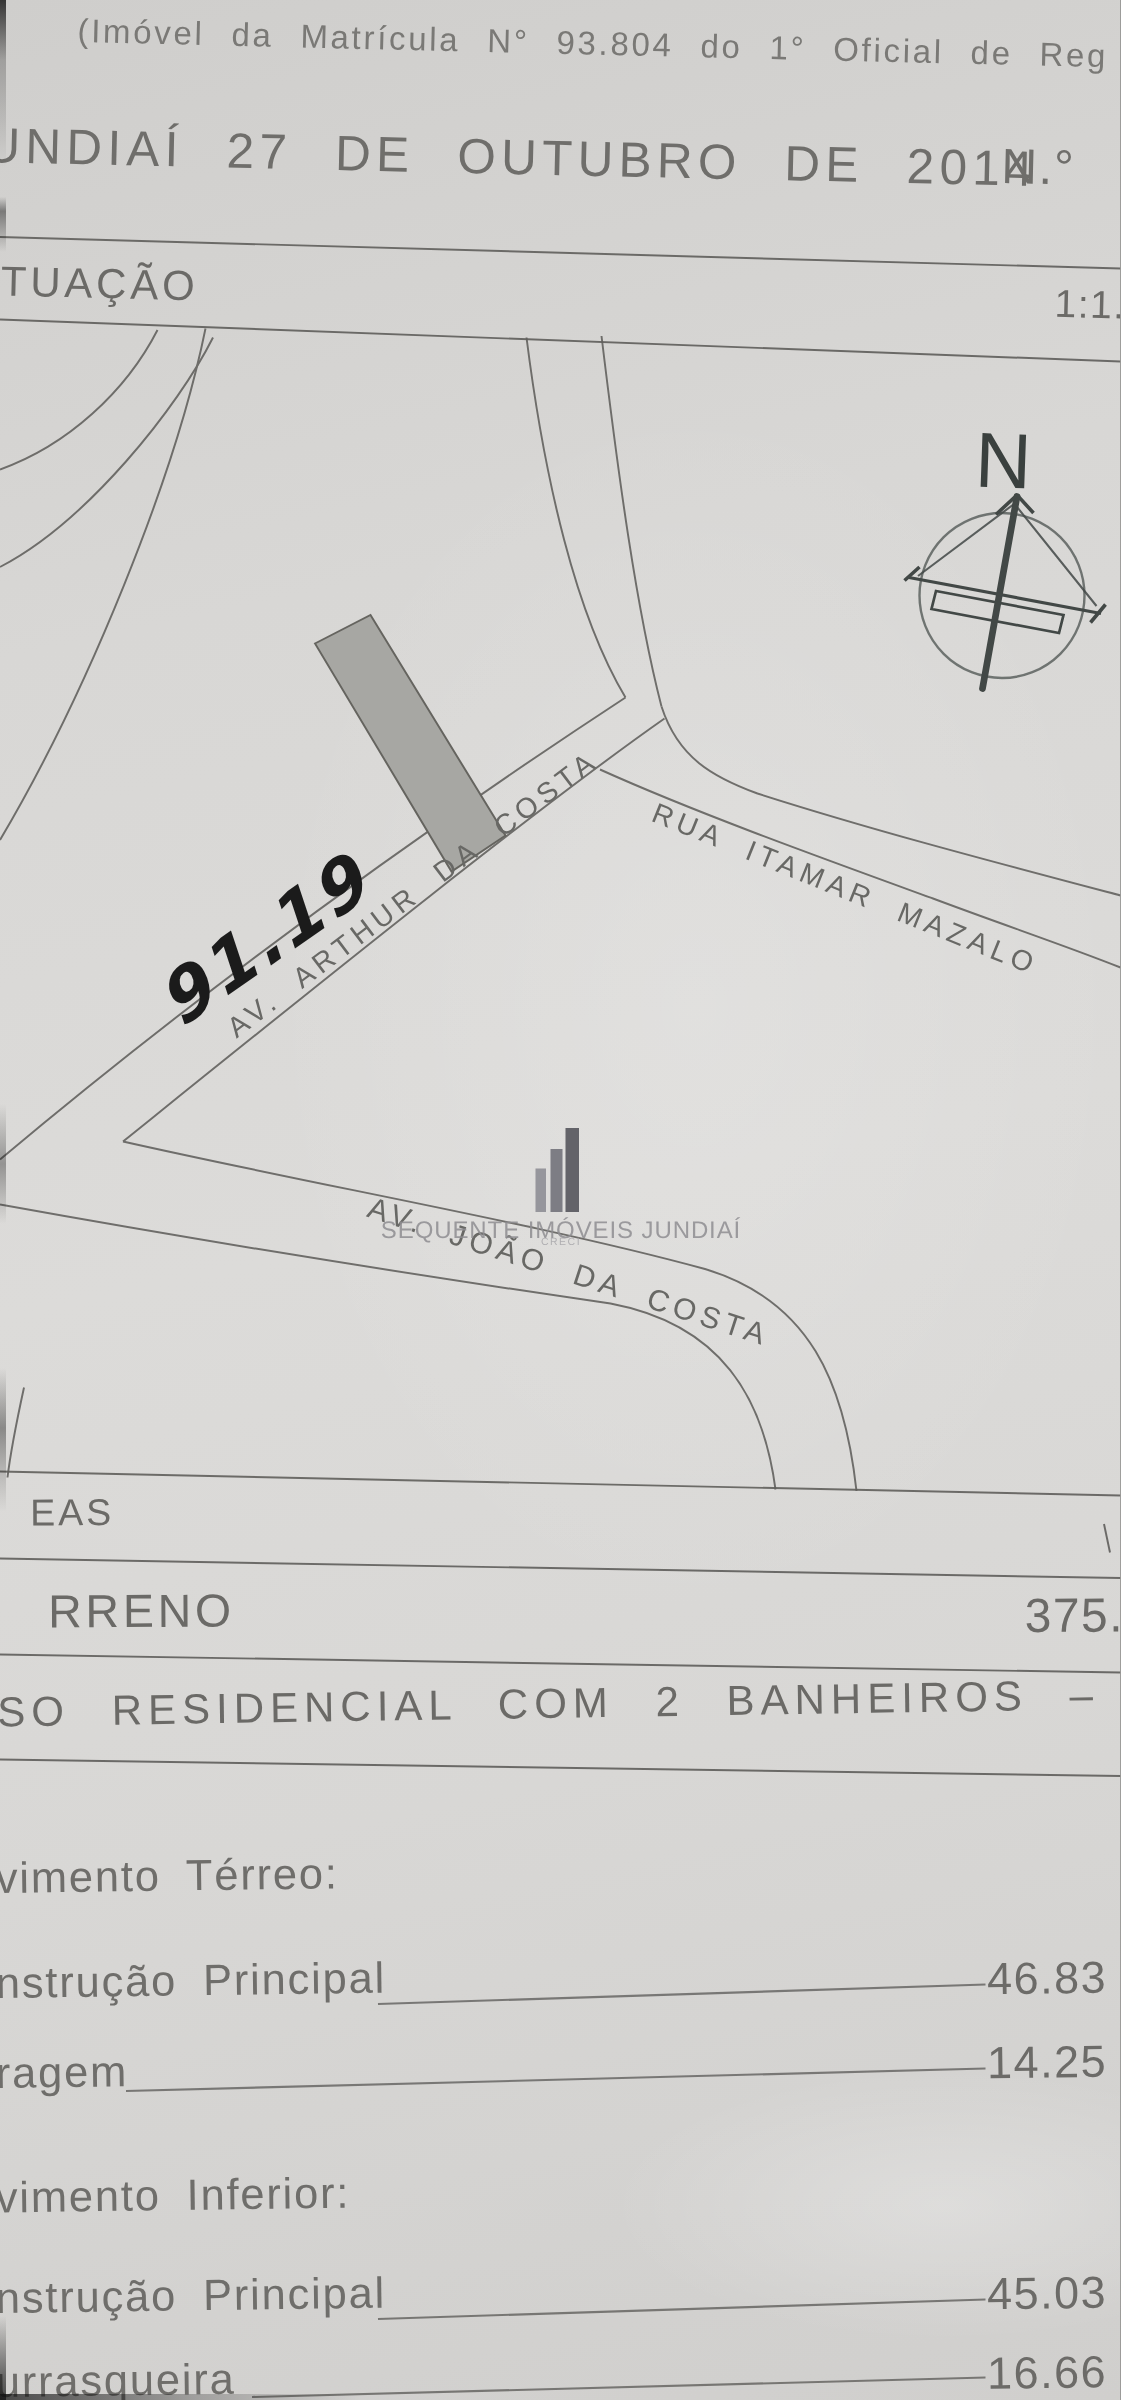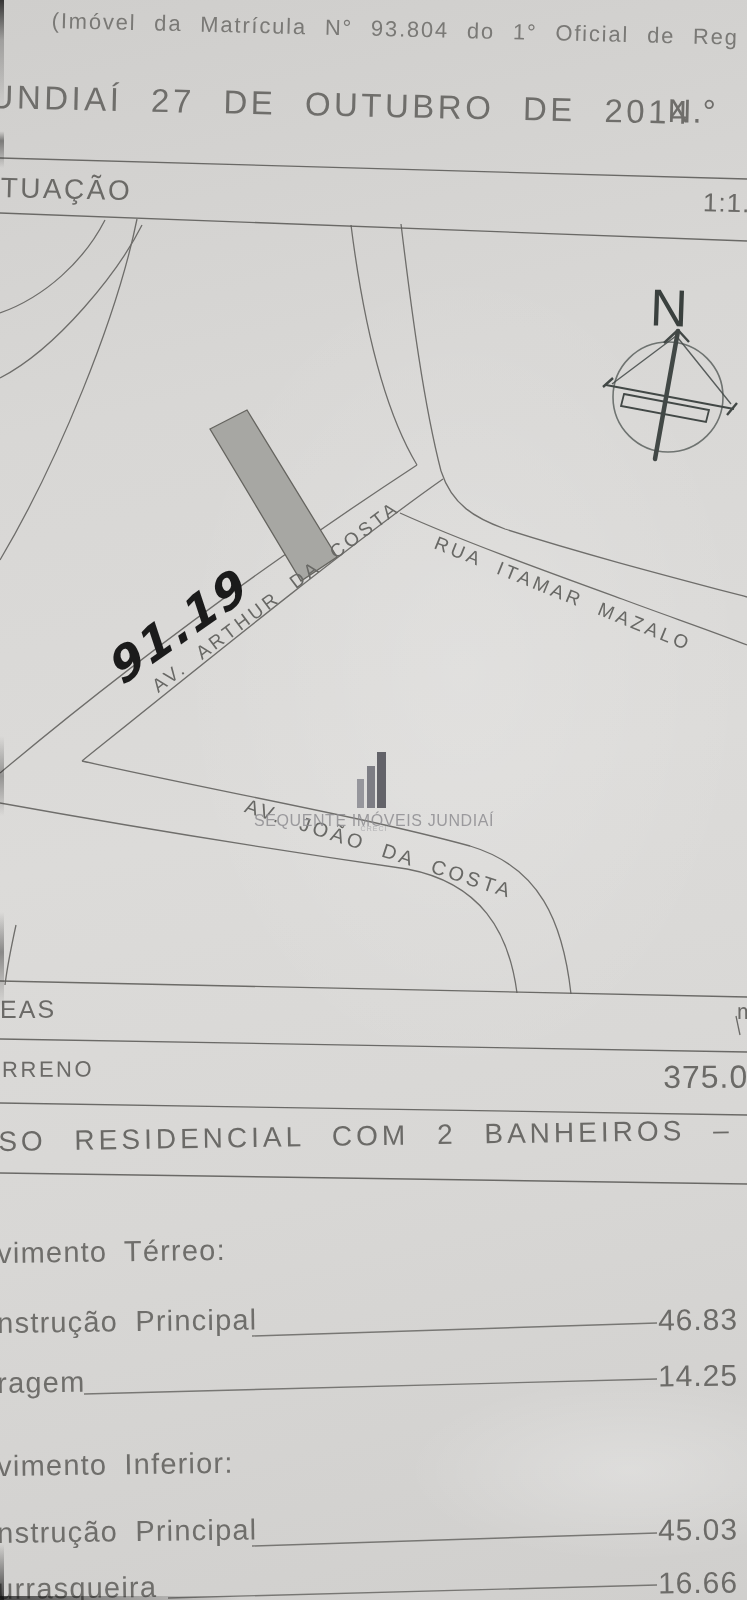--- a/index.html
+++ b/index.html
@@ -9,21 +9,21 @@
     background:
       radial-gradient(ellipse 320px 130px at 630px 1470px, rgba(255,255,255,.25), transparent 70%),
       radial-gradient(ellipse 60% 40% at 62% 42%, rgba(255,255,255,.16), transparent 65%),
       linear-gradient(168deg,#cfcecc 0%,#d8d7d5 25%,#dcdbd9 50%,#d8d7d5 72%,#d0cfcd 100%);
   }
   .t{position:absolute;white-space:nowrap;color:#6b6a67;}
   .hdr-small{font-size:22px;letter-spacing:1.8px;word-spacing:10px;color:#7a7976;transform:rotate(1.4deg);transform-origin:0 0;}
   .hdr-big{font-size:33px;letter-spacing:3.5px;word-spacing:16px;color:#6f6e6b;transform:rotate(1.3deg);transform-origin:0 0;}
   .sec-title{font-size:28px;letter-spacing:2.5px;transform:rotate(1.4deg);transform-origin:0 0;}
   .scale{font-size:26px;letter-spacing:1px;transform:rotate(1.4deg);}
-  .areas-txt{transform:rotate(-.3deg);transform-origin:0 0;}
+  .areas-txt{transform:rotate(-.3deg);transform-origin:0 0;margin-left:20px;}
   .lower-txt{font-size:29px;letter-spacing:1.2px;word-spacing:8px;color:#6f6e6b;transform:rotate(-.8deg);transform-origin:0 0;}
   .val{font-size:30px;letter-spacing:1px;color:#6c6b68;transform:rotate(-.8deg);}
   .street-label{font-size:19px;letter-spacing:3.5px;word-spacing:9px;color:#686865;}
   .center-rot{transform-origin:center center;}
   .handwriting{
     font-family:"DejaVu Sans",sans-serif;font-weight:bold;font-style:italic;
     font-size:47px;color:#1b1b1b;letter-spacing:2px;
     transform:rotate(-35deg) skewX(-6deg);transform-origin:center center;
   }
   .compass-n{font-size:52px;color:#3a403e;transform:rotate(2deg);}
@@ -119,21 +119,21 @@
   <div class="t street-label center-rot" style="left:276px;top:597px;transform:translate(-50%,-50%) rotate(-37deg);">AV. ARTHUR DA COSTA</div>
   <div class="t street-label center-rot" style="left:563px;top:594px;transform:translate(-50%,-50%) rotate(22deg);">RUA ITAMAR MAZALO</div>
   <div class="t street-label center-rot" style="left:379px;top:849px;font-size:20px;transform:translate(-50%,-50%) rotate(18deg);">AV. JOÃO DA COSTA</div>
 
   <div class="t wm-brand" style="left:374px;top:812px;">SEQUENTE IMÓVEIS JUNDIAÍ</div>
   <div class="t wm-sub" style="left:374px;top:825px;">CRECI</div>
 
   <div class="t areas-txt" style="left:0;top:995px;font-size:25px;letter-spacing:2px;">EAS</div>
   <div class="t areas-txt" style="left:737px;top:999px;font-size:22px;">m</div>
 
-  <div class="t areas-txt" style="left:2px;top:1057px;font-size:22px;letter-spacing:2.5px;">RRENO</div>
+  <div class="t areas-txt" style="left:12px;top:1057px;font-size:31px;letter-spacing:2.5px;">RRENO</div>
   <div class="t areas-txt" style="left:663px;top:1059px;font-size:32px;letter-spacing:1px;">375.0</div>
 
   <div class="t" style="left:-2px;top:1126px;font-size:28px;letter-spacing:4px;word-spacing:16px;transform:rotate(-.9deg);transform-origin:0 0;">SO RESIDENCIAL COM 2 BANHEIROS – 1 UN</div>
 
   <div class="t lower-txt" style="left:-3px;top:1237px;">vimento Térreo:</div>
   <div class="t lower-txt" style="left:-3px;top:1307px;">nstrução Principal</div>
   <div class="t val" style="left:658px;top:1303px;">46.83</div>
   <div class="t lower-txt" style="left:-3px;top:1367px;">ragem</div>
   <div class="t val" style="left:658px;top:1359px;">14.25</div>
 

